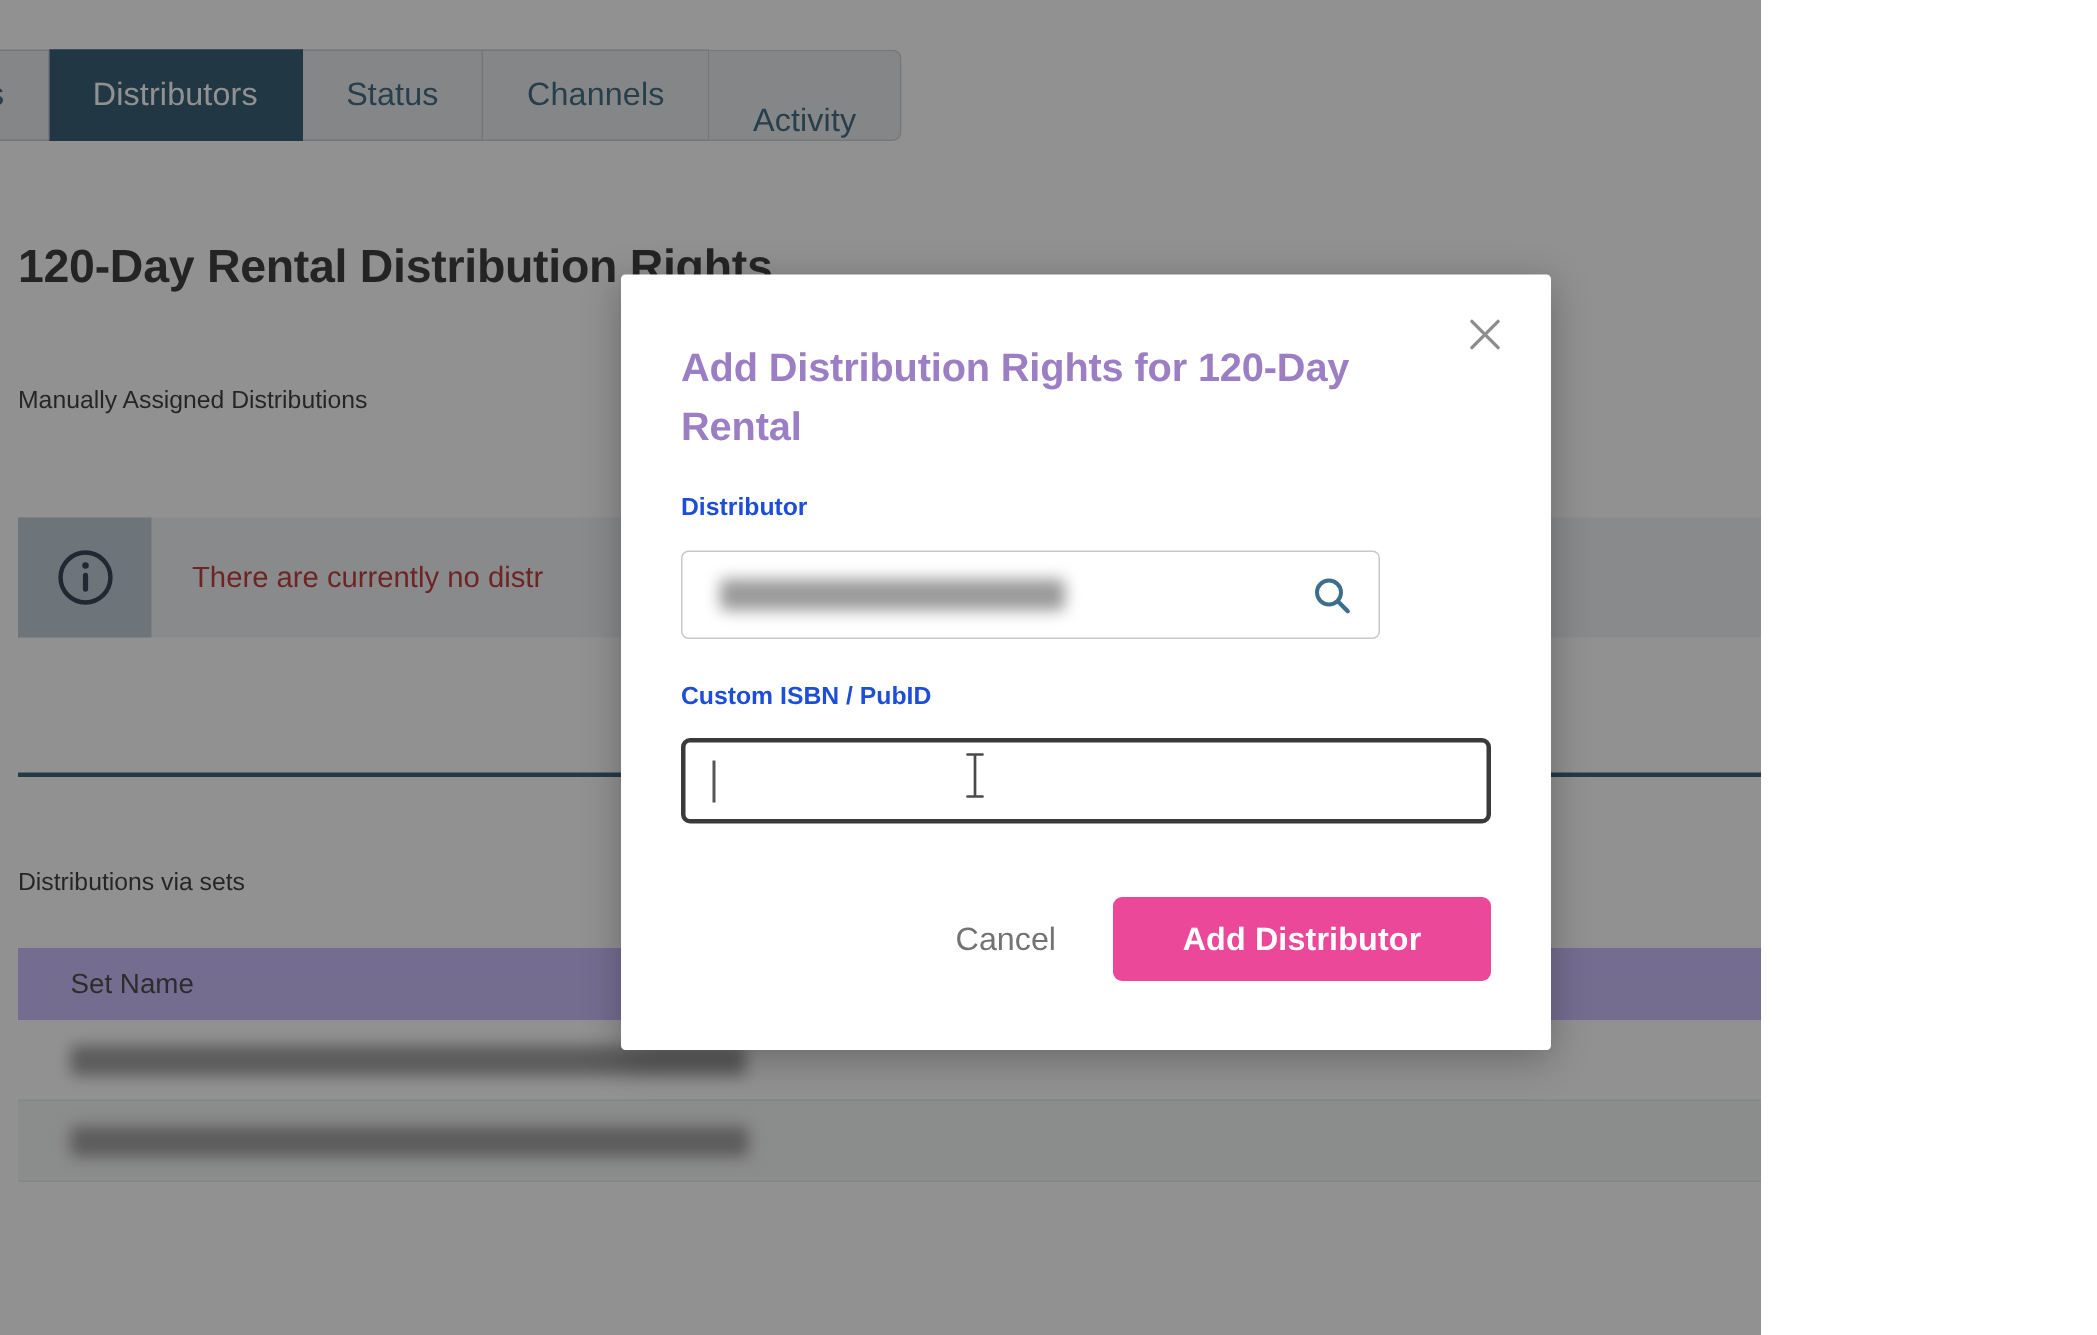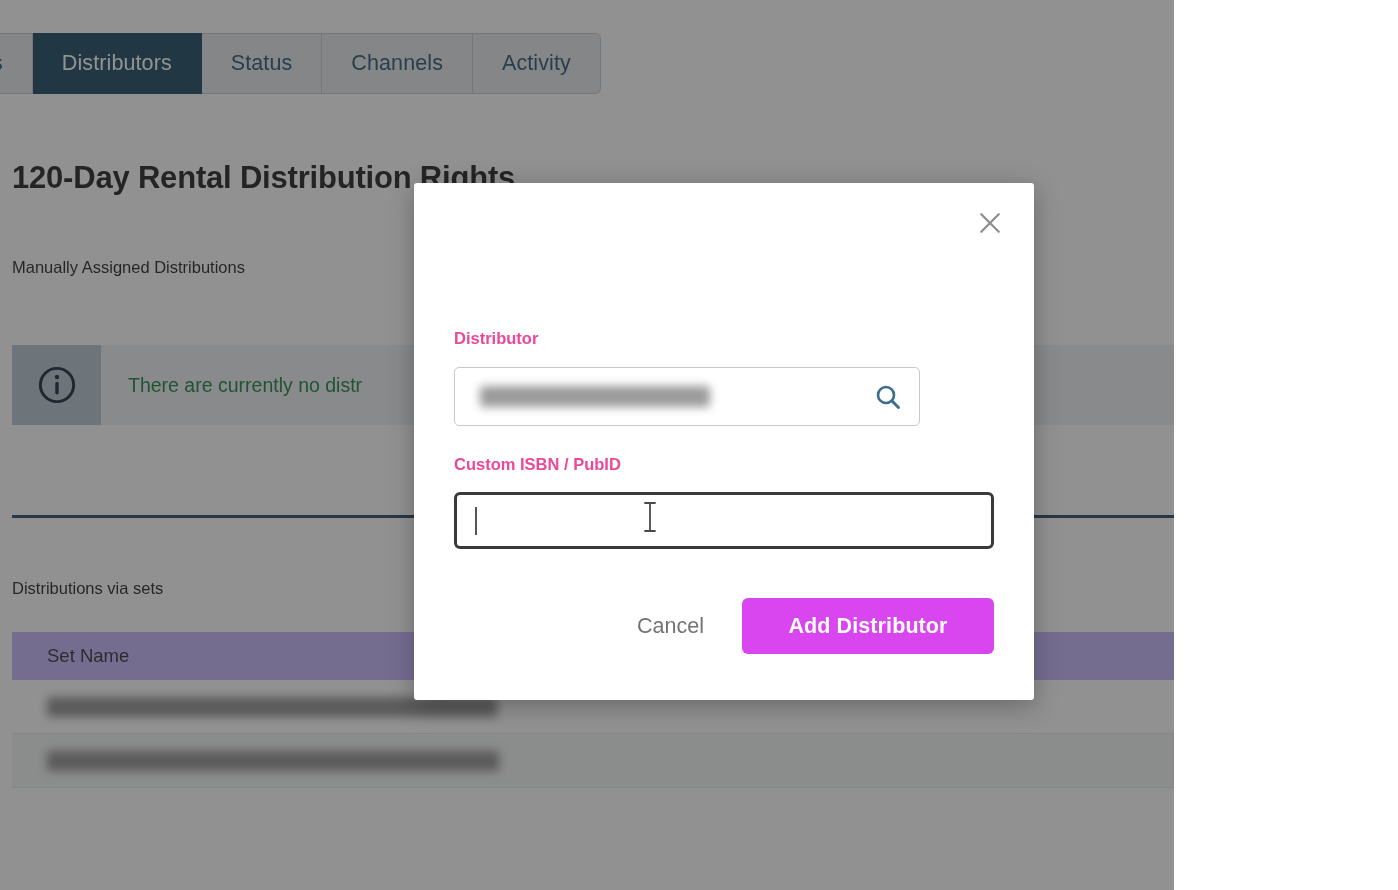--- a/index.html
+++ b/index.html
@@ -49,20 +49,21 @@
     white-space: nowrap;
   }
   .tab:first-child {
     border-left: 1px solid #c3c8cc;
     border-top-left-radius: 6px;
     border-bottom-left-radius: 6px;
   }
   .tab:last-child {
     border-top-right-radius: 6px;
     border-bottom-right-radius: 6px;
+    align-items: flex-end;
   }
   .tab.active {
     background: #16445f;
     color: #ffffff;
     border-color: #16445f;
   }
 
   
   .content { position: absolute; left: 0; top: 110px; right: 0; bottom: 0; }
 
@@ -105,21 +106,21 @@
     flex: none;
   }
   .banner-icon {
     width: 42px; height: 42px;
   }
   .banner-text {
     display: flex;
     align-items: center;
     padding-left: 27px;
     font-size: 19.5px;
-    color: #15803d;
+    color: #b91c1c;
     white-space: nowrap;
   }
 
   .divider {
     position: absolute;
     left: 12px; top: 405px;
     right: 0;
     height: 3px;
     background: #1f4a63;
   }
@@ -193,21 +194,21 @@
     line-height: 1.47;
     color: #9b7ec4;
     letter-spacing: -.1px;
   }
 
   .field-label {
     position: absolute;
     left: 40px;
     font-size: 16.5px;
     font-weight: bold;
-    color: #ec4899;
+    color: #1d4ed8;
   }
   .field-label.distributor { top: 146px; }
   .field-label.isbn { top: 272px; }
 
   
   .search-box {
     position: absolute;
     left: 40px; top: 184px;
     width: 466px; height: 59px;
     background: #ffffff;
@@ -267,21 +268,21 @@
   .btn-cancel {
     background: none;
     border: none;
     font-family: inherit;
     font-size: 21.5px;
     color: #737373;
     cursor: pointer;
     padding: 10px 4px;
   }
   .btn-primary {
-    background: #d946ef;
+    background: #ec4899;
     border: none;
     border-radius: 6px;
     font-family: inherit;
     font-size: 21.5px;
     font-weight: bold;
     color: #ffffff;
     padding: 0 30px;
     height: 56px;
     min-width: 252px;
     cursor: pointer;
@@ -362,20 +363,21 @@
   <div class="overlay"></div>
 
   <div class="modal">
 
     <div class="modal-close">
       <svg viewBox="0 0 24 24">
         <path d="M4.5 4.5 L19.5 19.5 M19.5 4.5 L4.5 19.5" stroke="#8d8d8d" stroke-width="1.9" stroke-linecap="round" fill="none"></path>
       </svg>
     </div>
 
+    <div class="modal-title">Add Distribution Rights for 120-Day Rental</div>
 
     <div class="field-label distributor">Distributor</div>
 
     <div class="search-box">
       <div class="search-value">
         <div class="blurtext"></div>
       </div>
       <svg class="search-icon" viewBox="0 0 24 24">
         <circle cx="10.4" cy="10.4" r="6.4" fill="none" stroke="#3d6e8c" stroke-width="2.1"></circle>
         <path d="M15.1 15.1 L20.4 20.4" stroke="#3d6e8c" stroke-width="2.3" stroke-linecap="round"></path>

